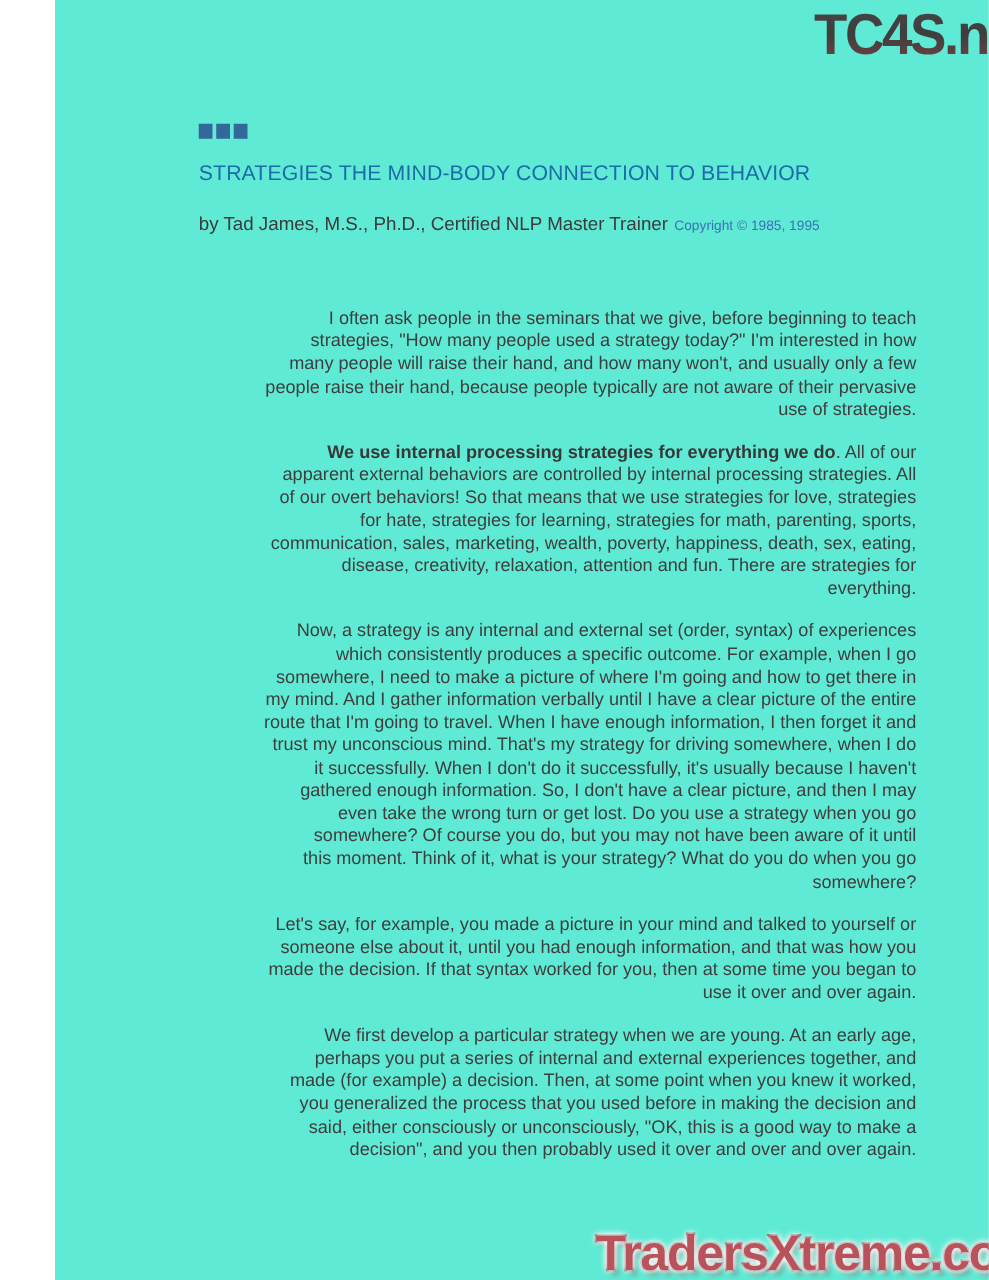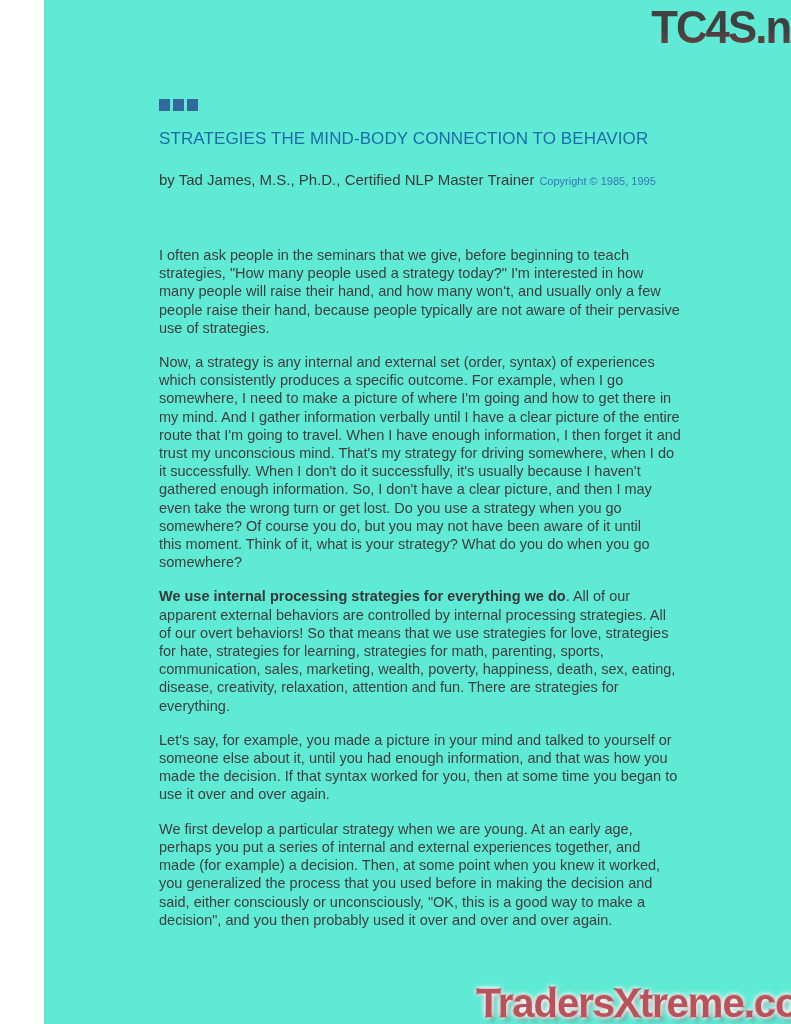--- a/index.html
+++ b/index.html
@@ -61,21 +61,21 @@
     font-size: 15px;
     color: #3b3b3b;
     line-height: 18px;
   }
   .byline .copyright {
     font-size: 11px;
     color: #3b72b8;
     margin-left: 5px;
   }
 
-  .body { margin-top: 56px; }
+  .body { margin-top: 56px; text-align: right; }
   .body p {
     font-size: 14.5px;
     line-height: 18.2px;
     color: #3e3e3e;
     margin-bottom: 16px;
     white-space: pre-line;
   }
   .body p strong { font-weight: bold; color: #383838; }
 
   
@@ -127,39 +127,39 @@
     <h1>STRATEGIES THE MIND-BODY CONNECTION TO BEHAVIOR</h1>
 
     <p class="byline"><span>by Tad James, M.S., Ph.D., Certified NLP Master Trainer</span><span class="copyright">Copyright © 1985, 1995</span></p>
 
     <div class="body">
       <p>I often ask people in the seminars that we give, before beginning to teach
 strategies, "How many people used a strategy today?" I'm interested in how
 many people will raise their hand, and how many won't, and usually only a few
 people raise their hand, because people typically are not aware of their pervasive
 use of strategies.</p>
+      <p><strong>We use internal processing strategies for everything we do</strong><span>. All of our
+</span><span>apparent external behaviors are controlled by internal processing strategies. All
+of our overt behaviors! So that means that we use strategies for love, strategies
+for hate, strategies for learning, strategies for math, parenting, sports,
+communication, sales, marketing, wealth, poverty, happiness, death, sex, eating,
+disease, creativity, relaxation, attention and fun. There are strategies for
+everything.</span></p>
       <p>Now, a strategy is any internal and external set (order, syntax) of experiences
 which consistently produces a specific outcome. For example, when I go
 somewhere, I need to make a picture of where I'm going and how to get there in
 my mind. And I gather information verbally until I have a clear picture of the entire
 route that I'm going to travel. When I have enough information, I then forget it and
 trust my unconscious mind. That's my strategy for driving somewhere, when I do
 it successfully. When I don't do it successfully, it's usually because I haven't
 gathered enough information. So, I don't have a clear picture, and then I may
 even take the wrong turn or get lost. Do you use a strategy when you go
 somewhere? Of course you do, but you may not have been aware of it until
 this moment. Think of it, what is your strategy? What do you do when you go
 somewhere?</p>
-      <p><strong>We use internal processing strategies for everything we do</strong><span>. All of our
-</span><span>apparent external behaviors are controlled by internal processing strategies. All
-of our overt behaviors! So that means that we use strategies for love, strategies
-for hate, strategies for learning, strategies for math, parenting, sports,
-communication, sales, marketing, wealth, poverty, happiness, death, sex, eating,
-disease, creativity, relaxation, attention and fun. There are strategies for
-everything.</span></p>
       <p>Let's say, for example, you made a picture in your mind and talked to yourself or
 someone else about it, until you had enough information, and that was how you
 made the decision. If that syntax worked for you, then at some time you began to
 use it over and over again.</p>
       <p>We first develop a particular strategy when we are young. At an early age,
 perhaps you put a series of internal and external experiences together, and
 made (for example) a decision. Then, at some point when you knew it worked,
 you generalized the process that you used before in making the decision and
 said, either consciously or unconsciously, "OK, this is a good way to make a
 decision", and you then probably used it over and over and over again.</p>

